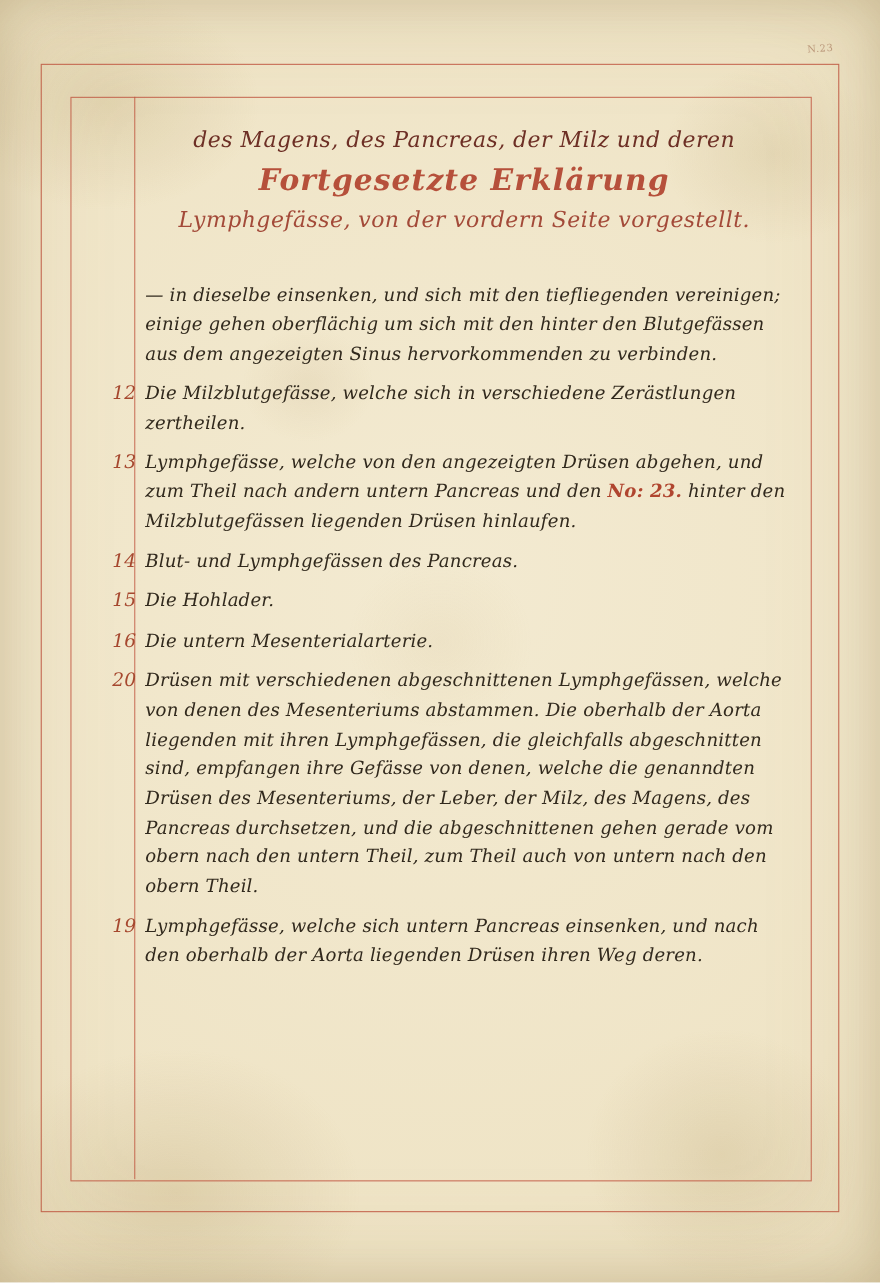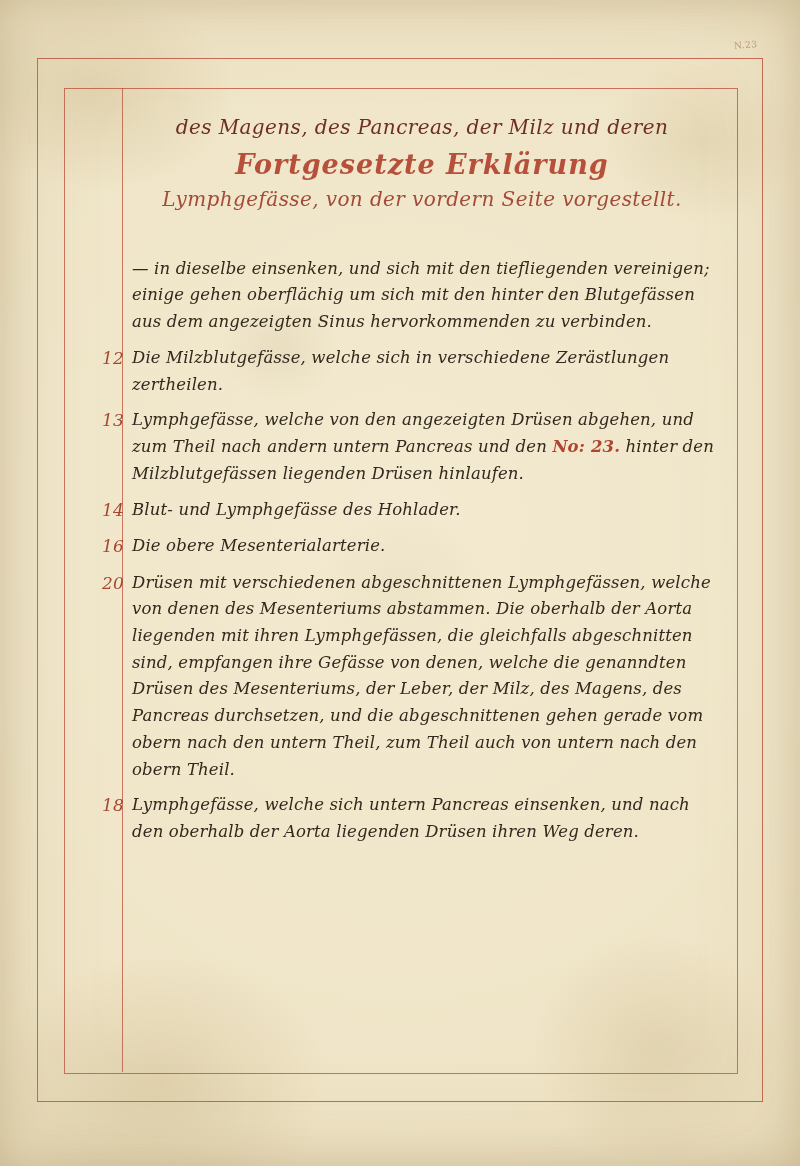--- a/index.html
+++ b/index.html
@@ -192,37 +192,41 @@
         <div class="script txt">Die Milzblutgefässe, welche sich in verschiedene Zerästlungen zertheilen.</div>
       </div>
 
       <div class="para">
         <div class="script num">13</div>
         <div class="script txt"><span>Lymphgefässe, welche von den angezeigten Drüsen abgehen, und zum Theil nach andern untern Pancreas und den </span><span class="red">No: 23.</span><span> hinter den Milzblutgefässen liegenden Drüsen hinlaufen.</span></div>
       </div>
 
       <div class="para">
         <div class="script num">14</div>
-        <div class="script txt">Blut- und Lymphgefässe des Hohlader.</div>
-      </div>
-
+        <div class="script txt">Blut- und Lymphgefässen des Pancreas.</div>
+      </div>
+
+      <div class="para">
+        <div class="script num">15</div>
+        <div class="script txt">Die Hohlader.</div>
+      </div>
 
       <div class="para">
         <div class="script num">16</div>
-        <div class="script txt">Die obere Mesenterialarterie.</div>
+        <div class="script txt">Die untern Mesenterialarterie.</div>
       </div>
 
 
       <div class="para">
         <div class="script num">20</div>
         <div class="script txt">Drüsen mit verschiedenen abgeschnittenen Lymphgefässen, welche von denen des Mesenteriums abstammen. Die oberhalb der Aorta liegenden mit ihren Lymphgefässen, die gleichfalls abgeschnitten sind, empfangen ihre Gefässe von denen, welche die genanndten Drüsen des Mesenteriums, der Leber, der Milz, des Magens, des Pancreas durchsetzen, und die abgeschnittenen gehen gerade vom obern nach den untern Theil, zum Theil auch von untern nach den obern Theil.</div>
       </div>
 
       <div class="para">
-        <div class="script num">18</div>
+        <div class="script num">19</div>
         <div class="script txt">Lymphgefässe, welche sich untern Pancreas einsenken, und nach den oberhalb der Aorta liegenden Drüsen ihren Weg deren.</div>
       </div>
 
     </div>
   </div>
 
   <div class="edge-shade"></div>
 </div>
 
 </body></html>

